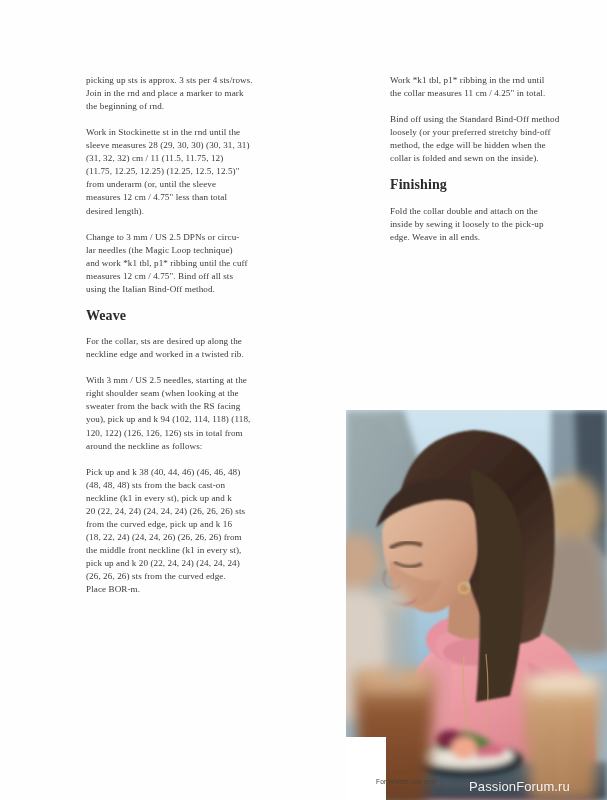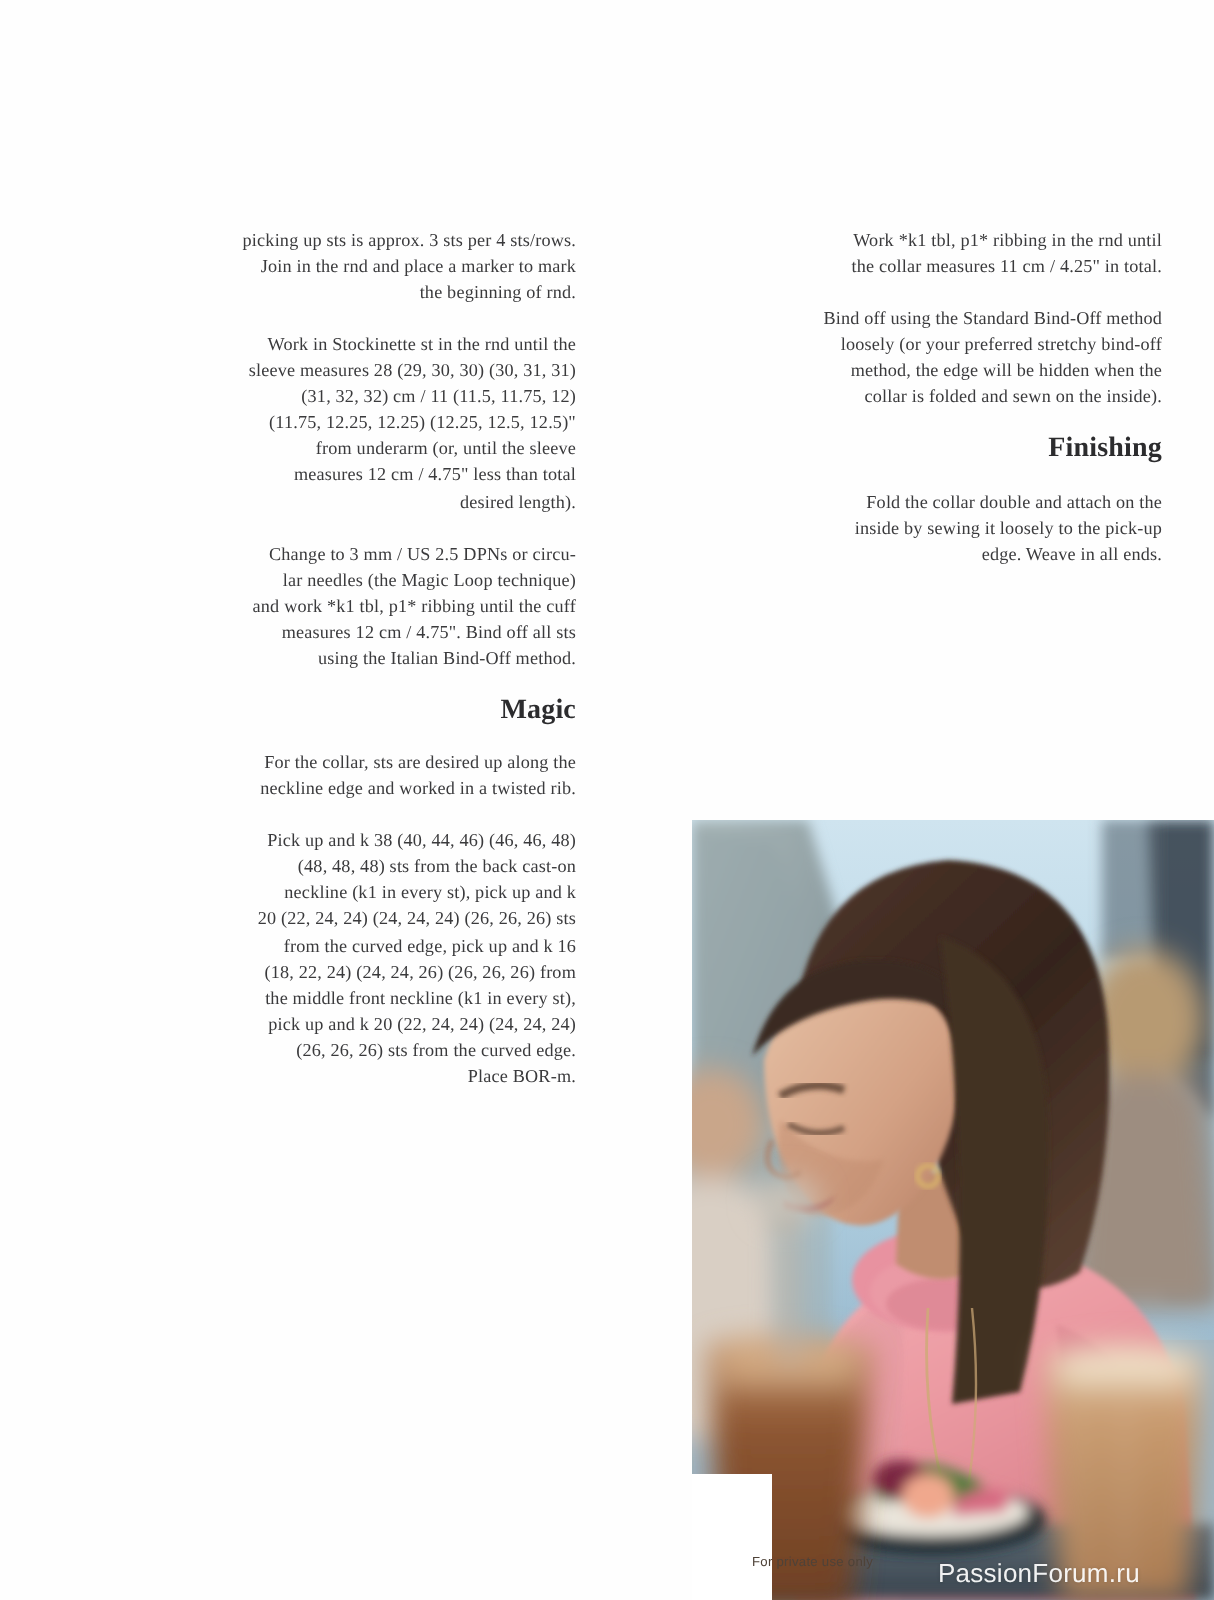--- a/index.html
+++ b/index.html
@@ -23,26 +23,25 @@
   }
 
   
   .col {
     position: absolute;
     top: 74px;
     width: 202px;
     font-size: 9.1px;
     line-height: 13.05px;
     color: #3a3a3c;
-    text-align: right;
+    text-align: left;
     letter-spacing: 0.01em;
-    margin-top: 40px;
   }
   .col-left  { left: 86px; }
-  .col-right { left: 379px; }
+  .col-right { left: 390px; }
 
   .para {
     margin: 0 0 13.1px 0;
     white-space: pre-line;
   }
   .para:last-child { margin-bottom: 0; }
 
   .heading {
     margin: 0 0 13.1px 0;
     font-weight: bold;
@@ -116,24 +115,30 @@
 (11.75, 12.25, 12.25) (12.25, 12.5, 12.5)"
 from underarm (or, until the sleeve
 measures 12 cm / 4.75" less than total
 desired length).</p>
     <p class="para">Change to 3 mm / US 2.5 DPNs or circu-
 lar needles (the Magic Loop technique)
 and work *k1 tbl, p1* ribbing until the cuff
 measures 12 cm / 4.75". Bind off all sts
 using the Italian Bind-Off method.</p>
 
-    <h2 class="heading">Magic</h2>
+    <h2 class="heading">Weave</h2>
 
     <p class="para">For the collar, sts are desired up along the
 neckline edge and worked in a twisted rib.</p>
+    <p class="para">With 3 mm / US 2.5 needles, starting at the
+right shoulder seam (when looking at the
+sweater from the back with the RS facing
+you), pick up and k 94 (102, 114, 118) (118,
+120, 122) (126, 126, 126) sts in total from
+around the neckline as follows:</p>
     <p class="para">Pick up and k 38 (40, 44, 46) (46, 46, 48)
 (48, 48, 48) sts from the back cast-on
 neckline (k1 in every st), pick up and k
 20 (22, 24, 24) (24, 24, 24) (26, 26, 26) sts
 from the curved edge, pick up and k 16
 (18, 22, 24) (24, 24, 26) (26, 26, 26) from
 the middle front neckline (k1 in every st),
 pick up and k 20 (22, 24, 24) (24, 24, 24)
 (26, 26, 26) sts from the curved edge.
 Place BOR-m.</p>

